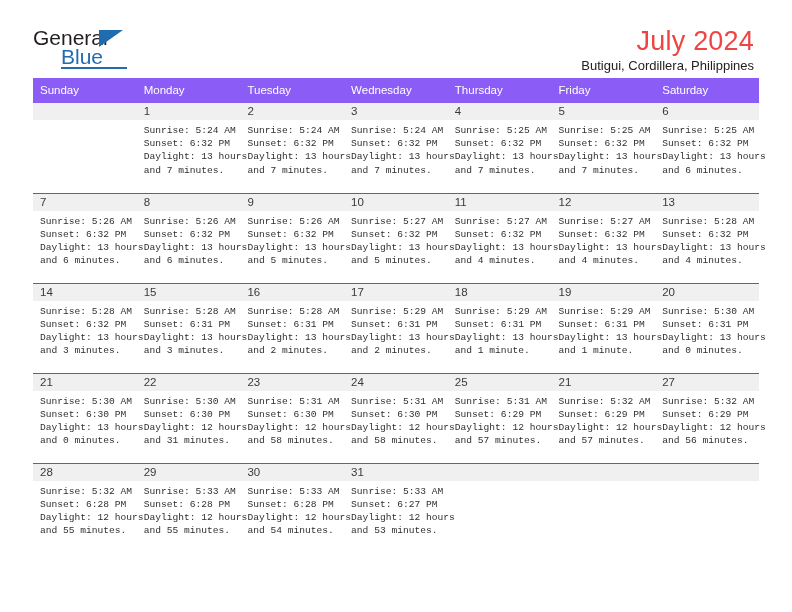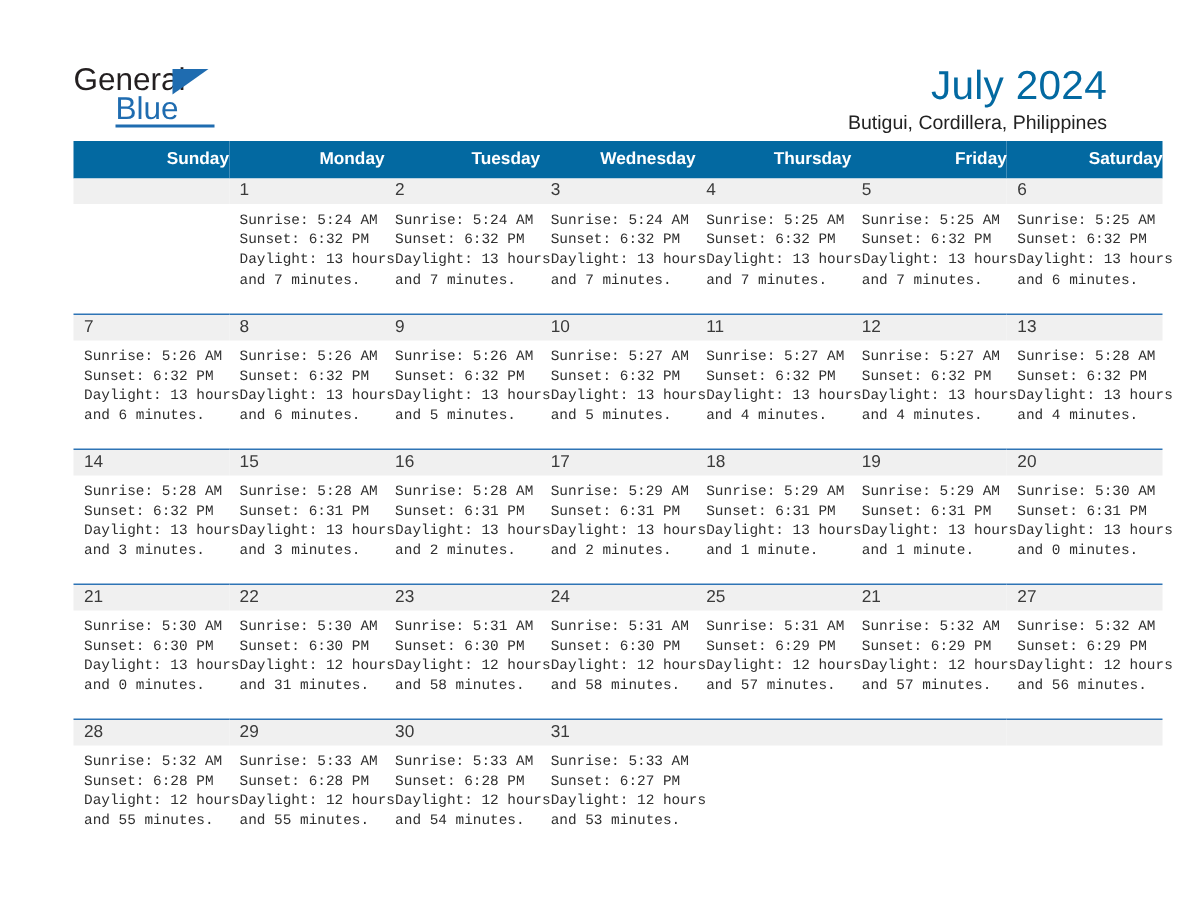--- a/index.html
+++ b/index.html
@@ -10,21 +10,21 @@
     background: #ffffff;
     font-family: "Liberation Sans", sans-serif;
     color: #2b2b2b;
     overflow: hidden;
   }
 
   .page {
     position: relative;
     width: 788px;
     height: 612px;
-    padding: 16px;
+    padding: 0;
   }
 
   
   .header {
     display: flex;
     align-items: flex-start;
     justify-content: space-between;
     padding: 26px 34px 0 33px;
     height: 78px;
   }
@@ -71,45 +71,45 @@
     margin-top: 0px;
   }
 
   .title-block {
     text-align: right;
     padding-top: 0px;
   }
   .cal-title {
     font-size: 27px;
     font-weight: normal;
-    color: #0369a1;
+    color: #ef4444;
     line-height: 30px;
     letter-spacing: 0.2px;
   }
   .cal-subtitle {
     font-size: 13px;
     color: #222222;
     margin-top: 2px;
     line-height: 15px;
   }
 
   
   .calendar {
     margin: 0 33px 0 33px;
     width: 726px;
     border-collapse: collapse;
     table-layout: fixed;
   }
 
   .calendar thead th {
-    background: #0369a1;
+    background: #8b5cf6;
     color: #ffffff;
     font-size: 11.5px;
-    font-weight: bold;
-    text-align: right;
+    font-weight: normal;
+    text-align: left;
     padding: 6px 0 6px 7px;
     height: 22px;
     line-height: 13px;
   }
 
   .week-row > td {
     vertical-align: top;
     padding: 0;
     border-top: 1.5px solid #2e74b5;
     height: 90px;

